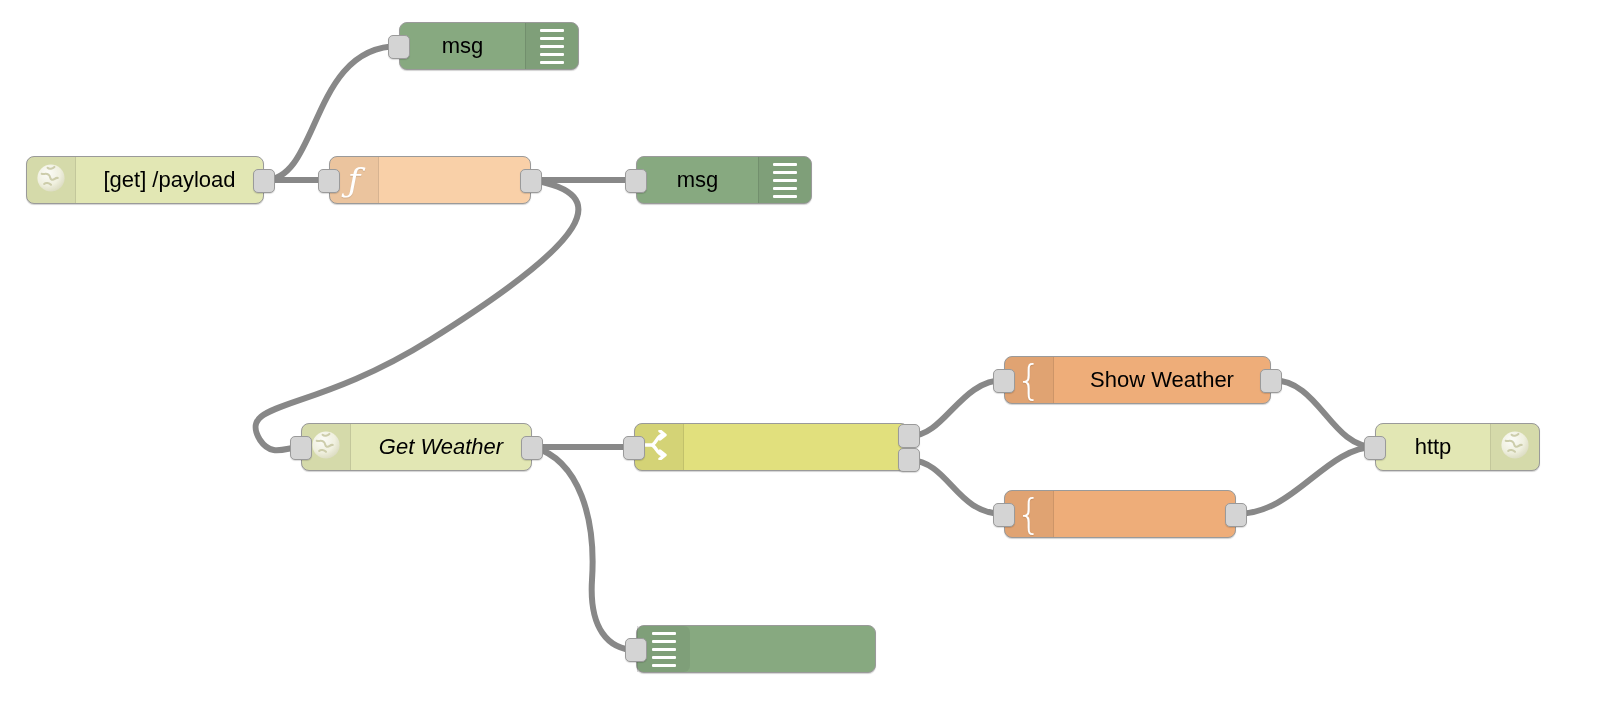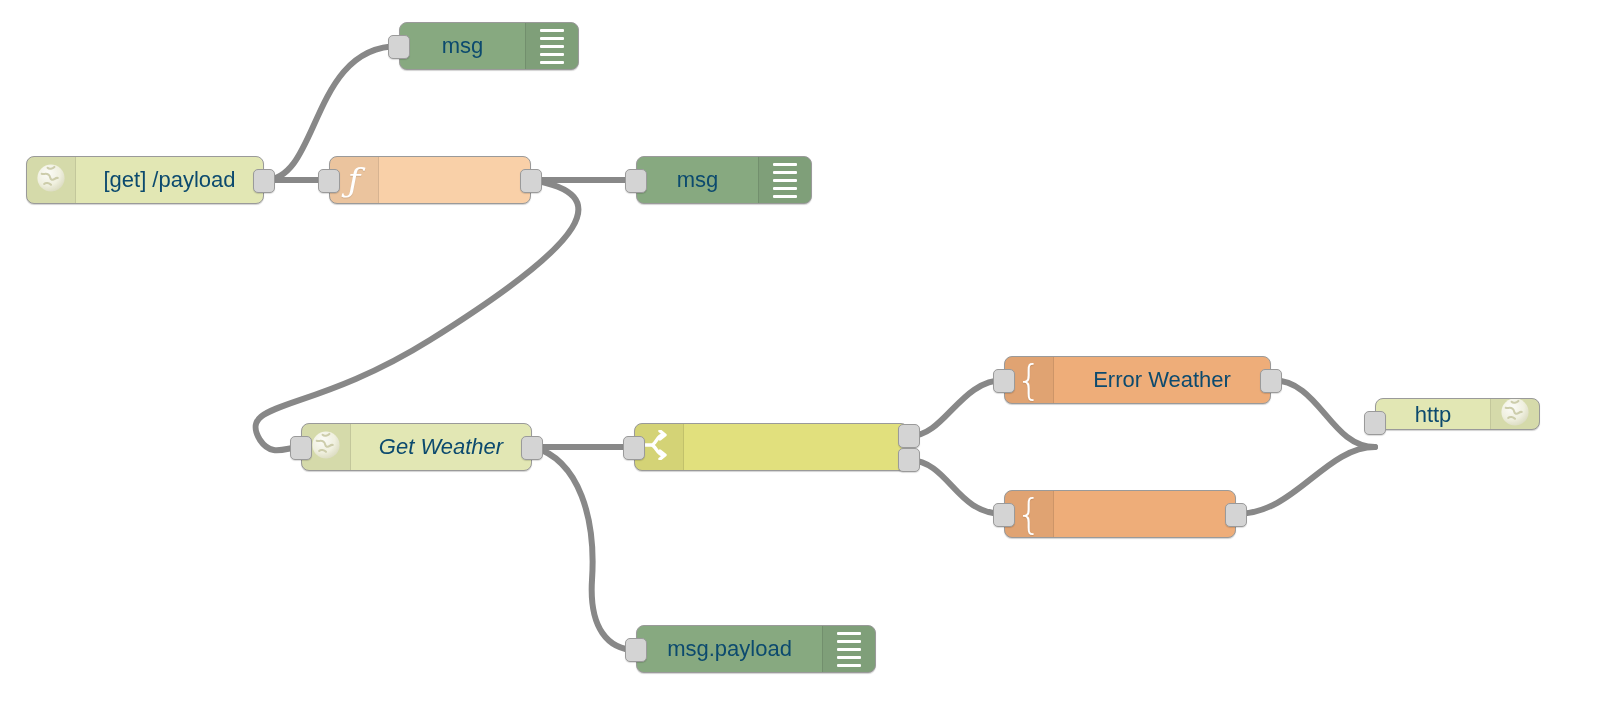--- a/index.html
+++ b/index.html
@@ -58,21 +58,21 @@
     border-right: none;
     border-left: 1px solid rgba(0,0,0,0.09);
   }
   .node-label {
     flex: 1 1 auto;
     display: flex;
     align-items: center;
     justify-content: center;
     padding: 16px 16px;
     font-size: 22px;
-    color: #0c4a6e;
+    color: #000000;
     white-space: nowrap;
   }
   .node-label.italic { font-style: italic; }
 
   
   .port {
     position: absolute;
     width: 22px;
     height: 24px;
     background: #d4d4d4;
@@ -251,51 +251,50 @@
             </svg></span>
         </div>
         <div class="port" style="left: -12px; top: 12px;"></div>
         <div class="port" style="right: -12px; top: 0px;"></div>
         <div class="port" style="right: -12px; top: 24px;"></div>
       </div>
       <div class="node" style="left: 1004px; top: 356px; width: 267px; height: 48px; background: rgb(238, 173, 121);">
         <div class="node-icon">
           <span class="glyph-brace">{</span>
         </div>
-        <div class="node-label">Error Weather</div>
+        <div class="node-label">Show Weather</div>
         <div class="port" style="left: -12px; top: 12px;"></div>
         <div class="port" style="right: -12px; top: 12px;"></div>
       </div>
       <div class="node" style="left: 1004px; top: 490px; width: 232px; height: 48px; background: rgb(238, 173, 121);">
         <div class="node-icon">
           <span class="glyph-brace">{</span>
         </div>
         <div class="port" style="left: -12px; top: 12px;"></div>
         <div class="port" style="right: -12px; top: 12px;"></div>
       </div>
-      <div class="node" style="left: 1375px; top: 398px; width: 165px; height: 32px; background: rgb(226, 231, 180);">
+      <div class="node" style="left: 1375px; top: 423px; width: 165px; height: 48px; background: rgb(226, 231, 180);">
         <div class="node-label">http</div>
         <div class="node-icon right">
           <span><svg class="globe" viewBox="0 0 40 40" xmlns="http://www.w3.org/2000/svg">
               <defs>
                 <radialGradient id="gg" cx="38%" cy="32%" r="72%">
                   <stop offset="0%" stop-color="#ffffff"></stop>
                   <stop offset="62%" stop-color="#f2f2e4"></stop>
                   <stop offset="100%" stop-color="#dcdcc4"></stop>
                 </radialGradient>
               </defs>
               <circle cx="20" cy="20" r="16" fill="url(#gg)"></circle>
               <path d="M9 15c3 1 5-1 8 1s1 5 4 6 4-3 7-2M12 27c2-2 6-1 8 1M16 8c2 2 6 1 8-1" stroke="#c9c9a8" stroke-width="2.4" fill="none" stroke-linecap="round" opacity="0.95"></path>
             </svg></span>
         </div>
         <div class="port" style="left: -12px; top: 12px;"></div>
       </div>
       <div class="node" style="left: 636px; top: 625px; width: 240px; height: 48px; background: rgb(135, 169, 128);">
         <div class="debug-body">
-          <div class="node-label">msg.payload</div>
           <div class="debug-lines">
             <i></i>
             <i></i>
             <i></i>
             <i></i>
             <i></i>
           </div>
         </div>
         <div class="debug-button">
           <span style="background: rgb(135, 169, 128);"></span>

